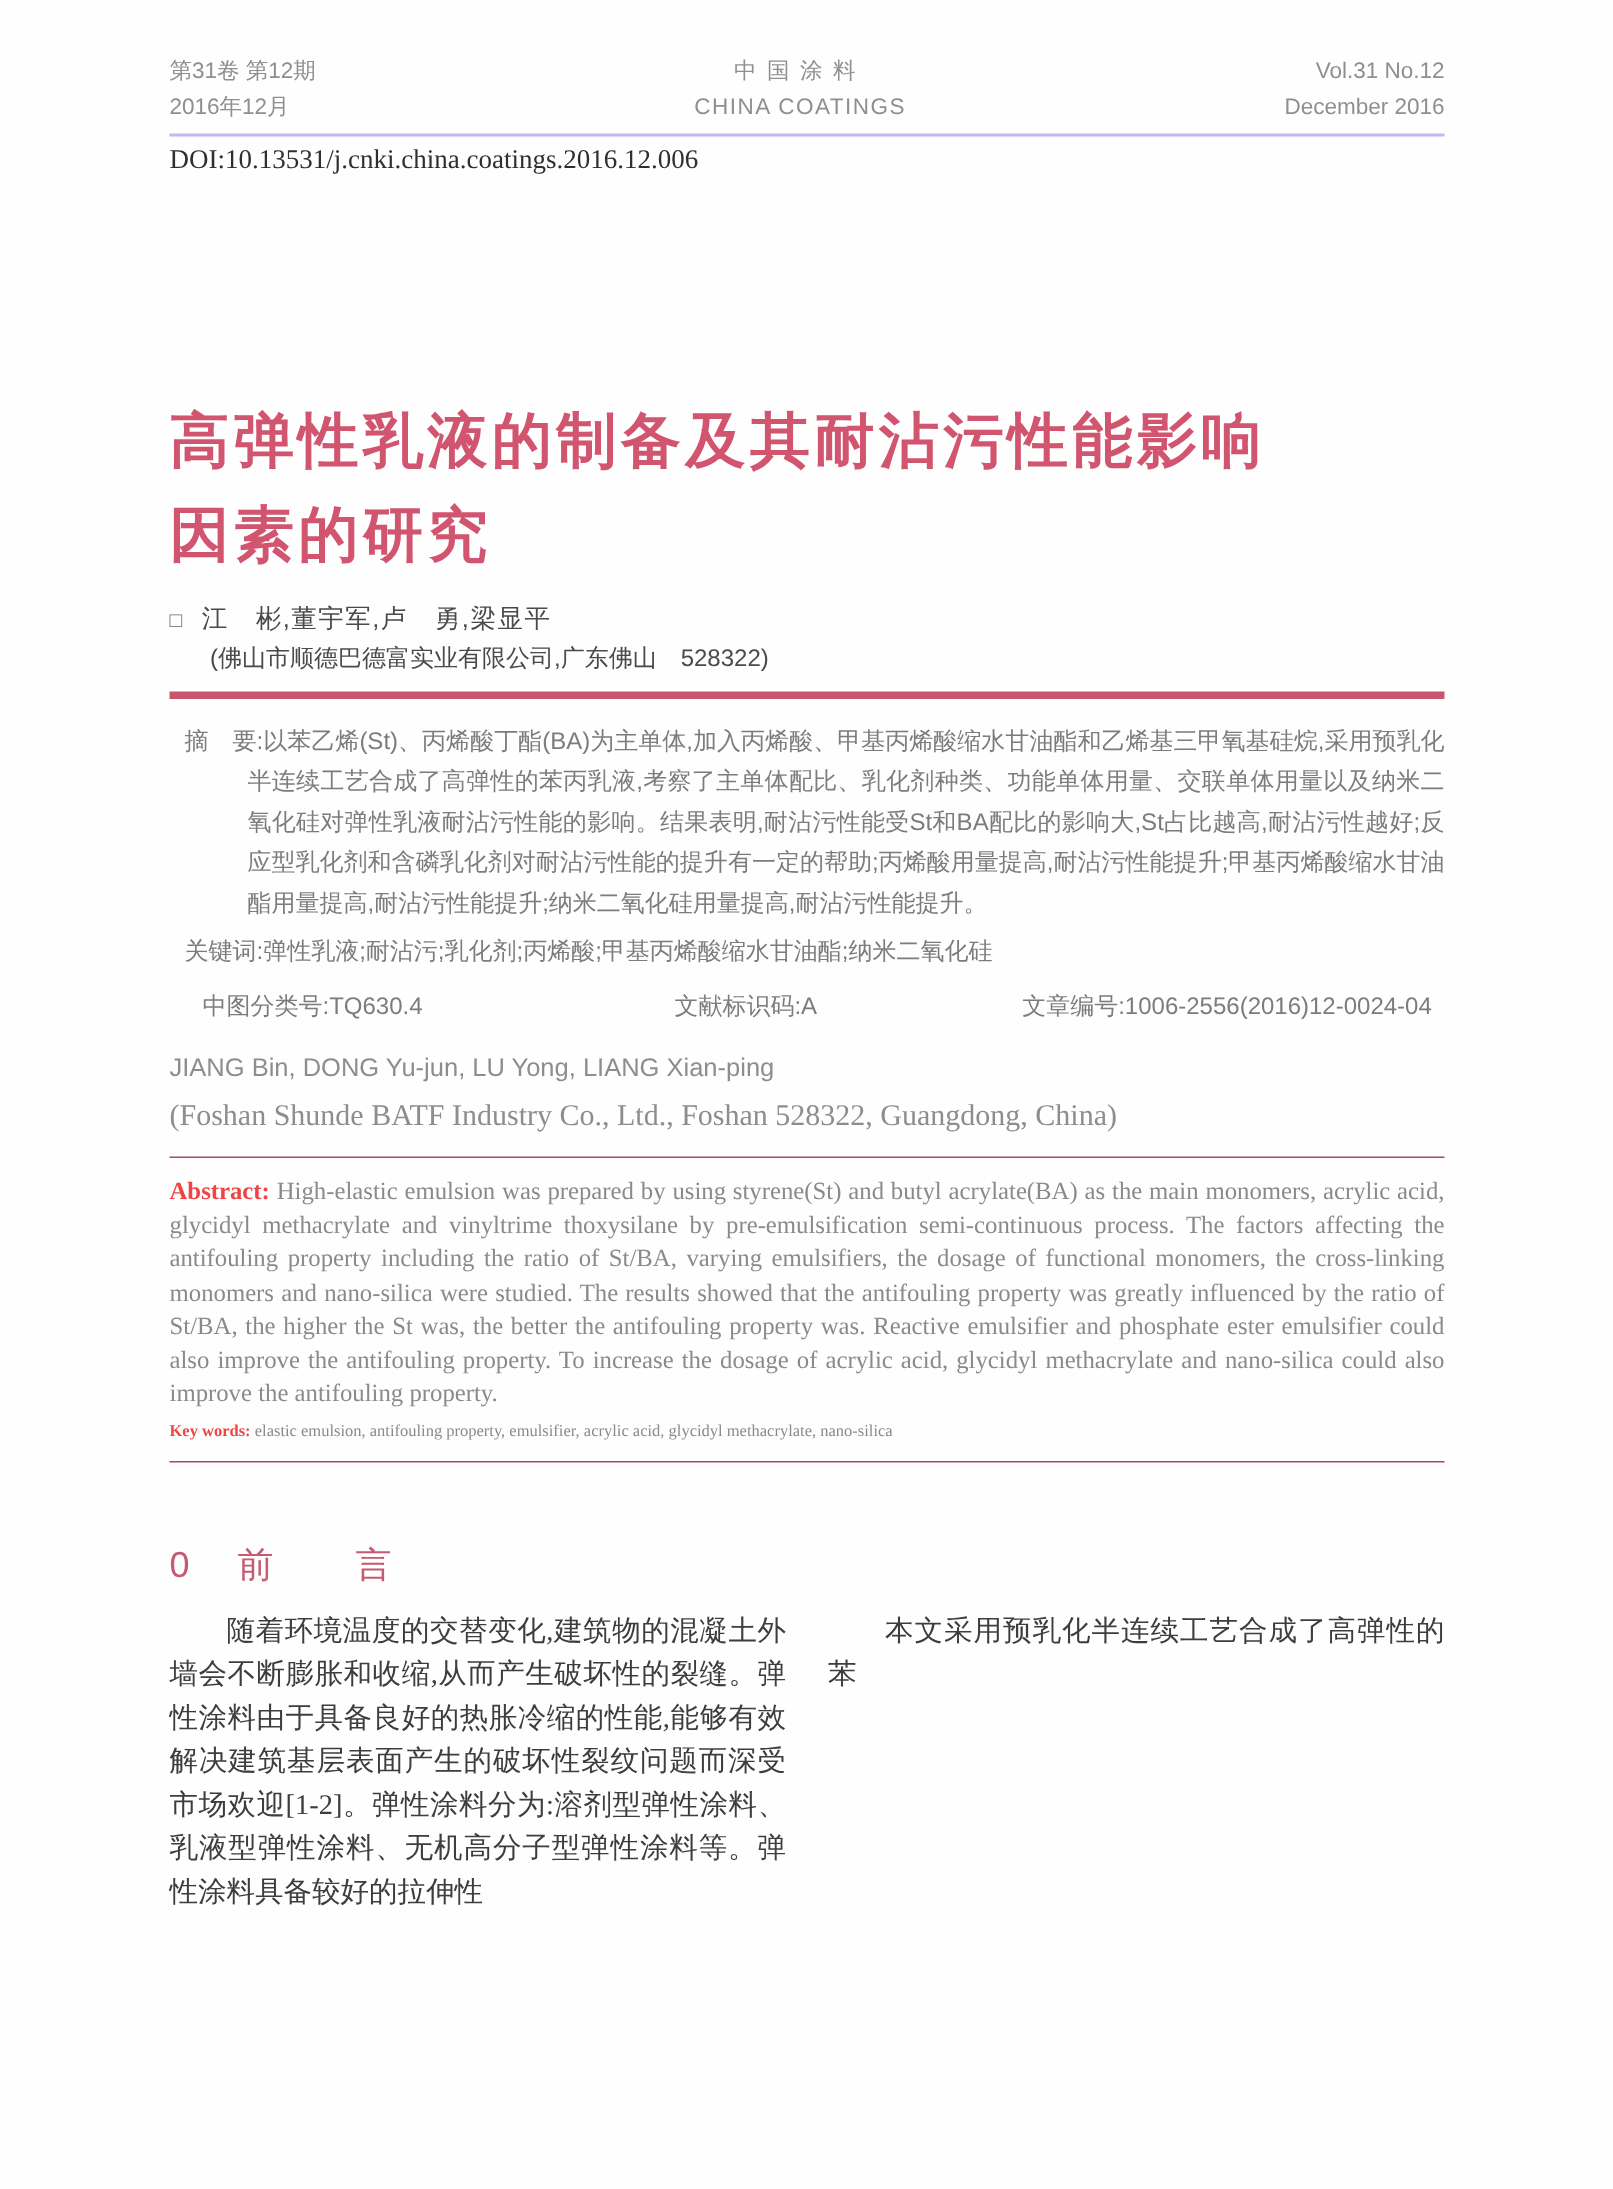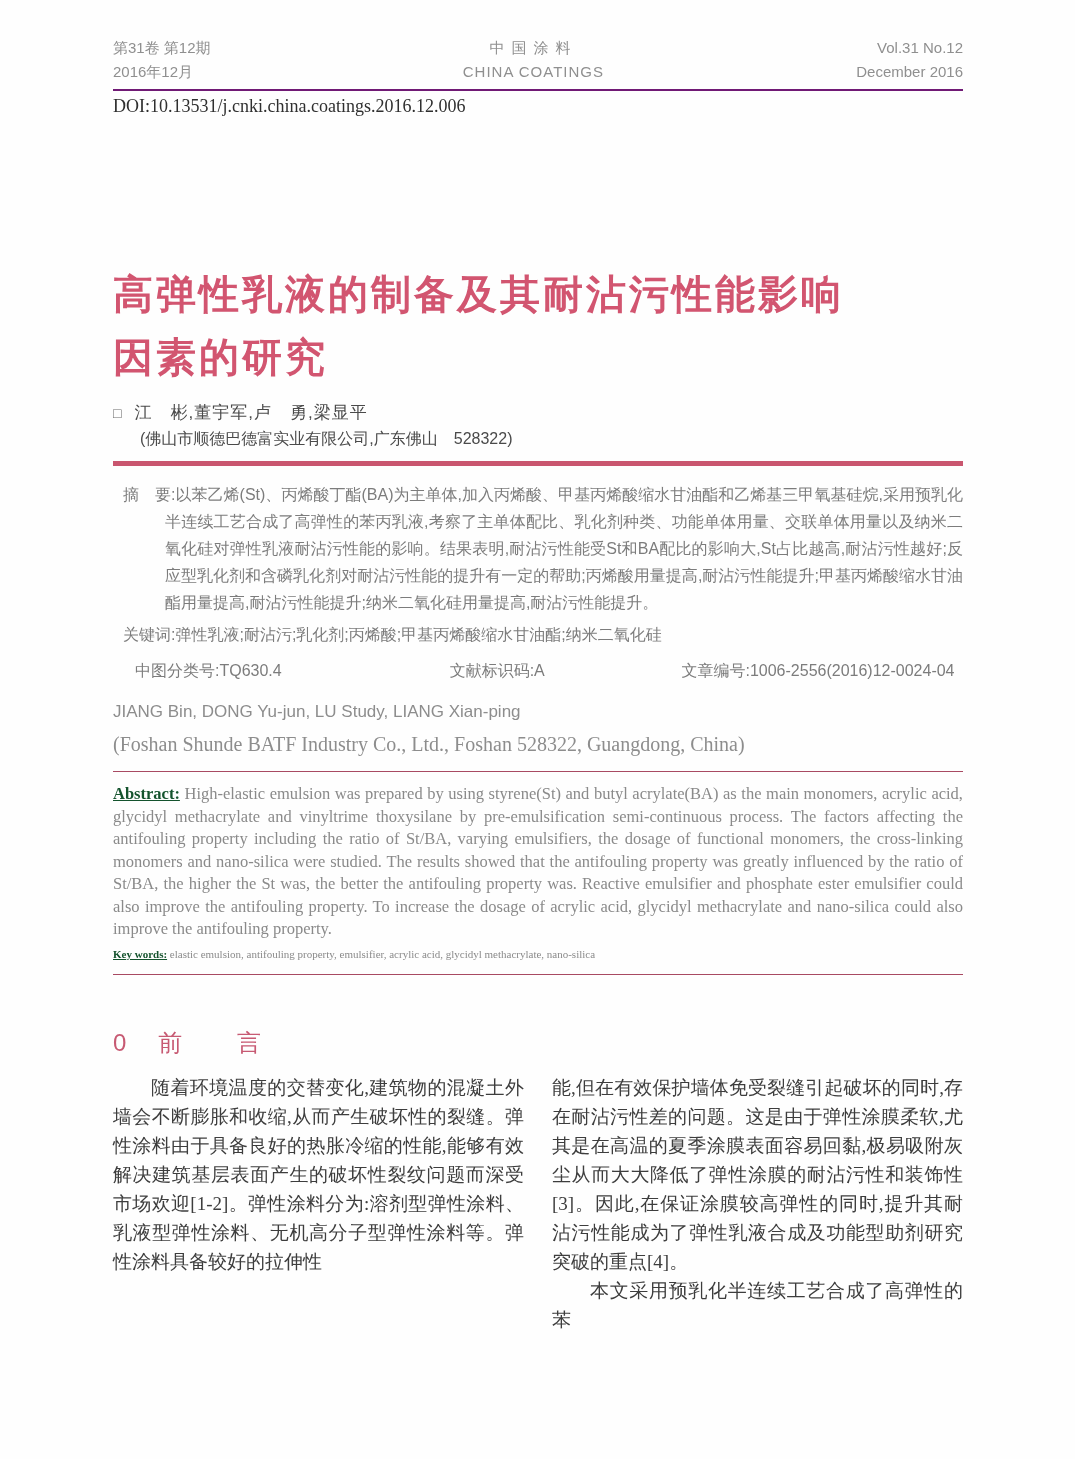--- a/index.html
+++ b/index.html
@@ -8,21 +8,21 @@
     position:relative; width:1075px; height:1459px; margin:0 auto;
     background:#fefefe; overflow:hidden;
     font-family:"Liberation Sans", sans-serif;
   }
   .content { padding:0 112px 0 113px; }
 
   
   .jheader {
     display:flex; justify-content:space-between; align-items:flex-end;
     padding-top:36px; padding-bottom:5px;
-    border-bottom:2px solid #701a75;
+    border-bottom:2px solid #c4b5fd;
     color:#8f8f8f; font-size:15px; line-height:24px;
   }
   .jheader .col-left { text-align:left; }
   .jheader .col-center { text-align:center; }
   .jheader .col-right { text-align:right; }
   .journal-zh { letter-spacing:7px; }
   .journal-en { letter-spacing:1px; }
   .doi-line {
     margin-top:5px; font-family:"Liberation Serif", serif;
     font-size:18px; color:#2f2f2f;
@@ -71,21 +71,21 @@
   .authors-en { margin-top:20px; font-size:17px; color:#8d8d8d; }
   .affiliation-en {
     margin-top:11px; font-family:"Liberation Serif", serif;
     font-size:20px; color:#8d8d8d;
   }
   .thin-rule { margin-top:15px; border-top:1px solid #a84a62; }
   .abstract-en {
     margin-top:11px; font-family:"Liberation Serif", serif;
     font-size:16.5px; color:#8a8a8a; line-height:22.5px; text-align:justify;
   }
-  .abstract-en .en-label, .keywords-en .en-label { font-weight:bold; color:#14532d;text-decoration:underline; }
+  .abstract-en .en-label, .keywords-en .en-label { font-weight:bold; color:#ef4444; }
   .keywords-en {
     margin-top:2px; font-family:"Liberation Serif", serif;
     font-size:11px; color:#8a8a8a; line-height:22.5px;
   }
   .thin-rule2 { margin-top:9px; border-top:1px solid #a84a62; }
 
   
   .section-heading {
     margin-top:52px; display:flex; align-items:baseline;
     color:#c75a73; font-size:24px; font-weight:500;
@@ -134,40 +134,39 @@
     <p class="abstract-zh"><span>摘　要:</span><span>以苯乙烯(St)、丙烯酸丁酯(BA)为主单体,加入丙烯酸、甲基丙烯酸缩水甘油酯和乙烯基三甲氧基硅烷,采用预乳化半连续工艺合成了高弹性的苯丙乳液,考察了主单体配比、乳化剂种类、功能单体用量、交联单体用量以及纳米二氧化硅对弹性乳液耐沾污性能的影响。结果表明,耐沾污性能受St和BA配比的影响大,St占比越高,耐沾污性越好;反应型乳化剂和含磷乳化剂对耐沾污性能的提升有一定的帮助;丙烯酸用量提高,耐沾污性能提升;甲基丙烯酸缩水甘油酯用量提高,耐沾污性能提升;纳米二氧化硅用量提高,耐沾污性能提升。</span></p>
 
     <p class="keywords-zh"><span>关键词:</span><span>弹性乳液;耐沾污;乳化剂;丙烯酸;甲基丙烯酸缩水甘油酯;纳米二氧化硅</span></p>
 
     <div class="clc-row">
       <span><span>中图分类号:</span><span>TQ630.4</span></span>
       <span><span>文献标识码:</span><span>A</span></span>
       <span><span>文章编号:</span><span>1006-2556(2016)12-0024-04</span></span>
     </div>
 
-    <div class="authors-en">JIANG Bin, DONG Yu-jun, LU Study, LIANG Xian-ping</div>
+    <div class="authors-en">JIANG Bin, DONG Yu-jun, LU Yong, LIANG Xian-ping</div>
     <div class="affiliation-en">(Foshan Shunde BATF Industry Co., Ltd., Foshan 528322, Guangdong, China)</div>
 
     <div class="thin-rule"></div>
 
     <p class="abstract-en"><span class="en-label">Abstract:</span><span> High-elastic emulsion was prepared by using styrene(St) and butyl acrylate(BA) as the main monomers, acrylic acid, glycidyl methacrylate and vinyltrime thoxysilane by pre-emulsification semi-continuous process. The factors affecting the antifouling property including the ratio of St/BA, varying emulsifiers, the dosage of functional monomers, the cross-linking monomers and nano-silica were studied. The results showed that the antifouling property was greatly influenced by the ratio of St/BA, the higher the St was, the better the antifouling property was. Reactive emulsifier and phosphate ester emulsifier could also improve the antifouling property. To increase the dosage of acrylic acid, glycidyl methacrylate and nano-silica could also improve the antifouling property.</span></p>
 
     <p class="keywords-en"><span class="en-label">Key words:</span><span> elastic emulsion, antifouling property, emulsifier, acrylic acid, glycidyl methacrylate, nano-silica</span></p>
 
     <div class="thin-rule2"></div>
 
     <div class="section-heading">
       <span class="sec-num">0</span>
       <span class="sec-title">前 言</span>
     </div>
 
     <div class="columns">
       <div class="bodycol">
         <p class="indent">随着环境温度的交替变化,建筑物的混凝土外墙会不断膨胀和收缩,从而产生破坏性的裂缝。弹性涂料由于具备良好的热胀冷缩的性能,能够有效解决建筑基层表面产生的破坏性裂纹问题而深受市场欢迎[1-2]。弹性涂料分为:溶剂型弹性涂料、乳液型弹性涂料、无机高分子型弹性涂料等。弹性涂料具备较好的拉伸性</p>
       </div>
       <div class="bodycol">
-        <p>能,但在有效保护墙体免受裂缝引起破坏的同时,存在耐沾污性差的问题。这是由于弹性涂膜柔软,尤其是在高温的夏季涂膜表面容易回黏,极易吸附灰尘从而大大降低了弹性涂膜的耐沾污性和装饰性[3]。因此,在保证涂膜较高弹性的同时,提升其耐沾污性能成为了弹性乳液合成及功能型助剂研究突破的重点[4]。</p>
         <p class="indent">本文采用预乳化半连续工艺合成了高弹性的苯</p>
       </div>
     </div>
 
   </div>
 </div>
 
 </body></html>

